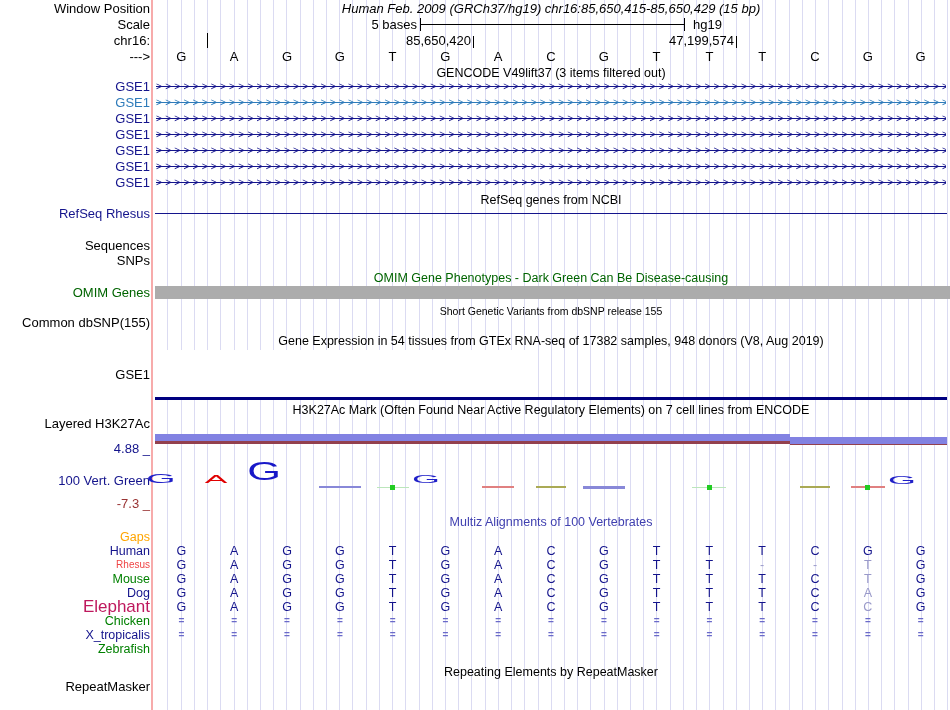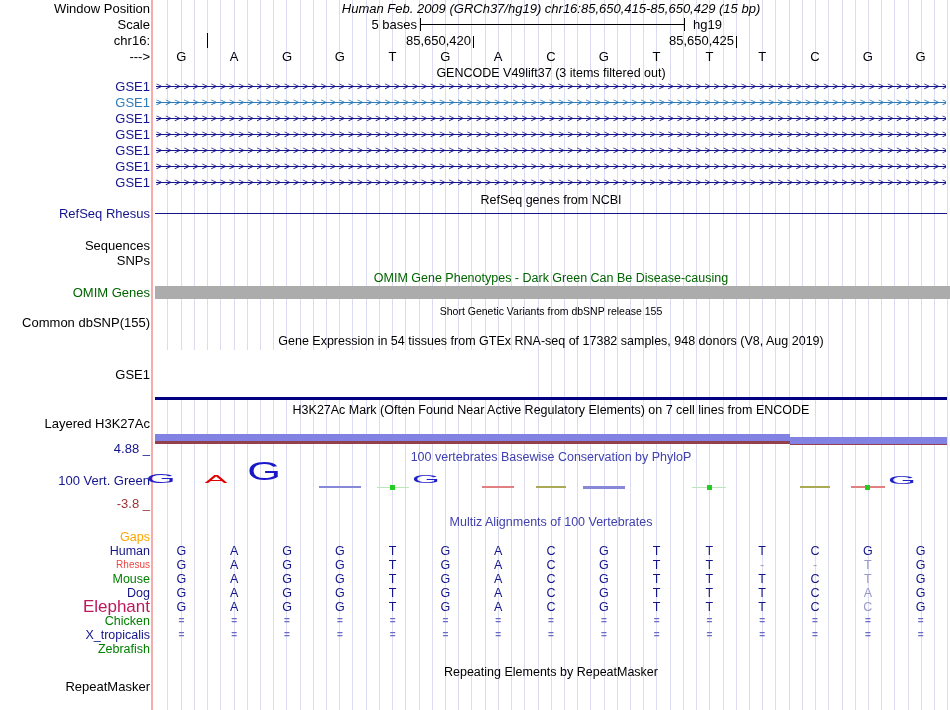--- a/index.html
+++ b/index.html
@@ -105,21 +105,21 @@
 
   <div class="lbl" style="top:1px">Window Position</div>
   <div class="hdr" style="top:1px">Human Feb. 2009 (GRCh37/hg19)   chr16:85,650,415-85,650,429 (15 bp)</div>
 
   <div class="lbl" style="top:17px">Scale</div>
   <div class="rt" style="top:17px;left:267px;width:150px">5 bases</div>
   <div class="lt" style="top:17px;left:693px">hg19</div>
 
   <div class="lbl" style="top:33px">chr16:</div>
   <div class="rt" style="top:33px;left:321px;width:150px">85,650,420</div>
-  <div class="rt" style="top:33px;left:584px;width:150px">85,650,425</div>
+  <div class="rt" style="top:33px;left:584px;width:150px">47,199,574</div>
 
   <div class="lbl" style="top:49px">---&gt;</div>
   <div id="baserow">
       <div class="baseletter" style="left: 181.4px; top: 49px;">G</div>
       <div class="baseletter" style="left: 234.2px; top: 49px;">A</div>
       <div class="baseletter" style="left: 287px; top: 49px;">G</div>
       <div class="baseletter" style="left: 339.8px; top: 49px;">G</div>
       <div class="baseletter" style="left: 392.6px; top: 49px;">T</div>
       <div class="baseletter" style="left: 445.4px; top: 49px;">G</div>
       <div class="baseletter" style="left: 498.2px; top: 49px;">A</div>
@@ -240,23 +240,22 @@
       <div class="rect" style="left: 505px; top: 363px; width: 5px; height: 35px; background: rgb(169, 169, 169); position: absolute;"></div>
       <div class="rect" style="left: 512px; top: 352px; width: 5px; height: 46px; background: rgb(0, 139, 69); position: absolute;"></div>
       <div class="rect" style="left: 519px; top: 362px; width: 5px; height: 36px; background: rgb(239, 213, 213); position: absolute;"></div>
       <div class="rect" style="left: 526px; top: 382px; width: 5px; height: 16px; background: rgb(255, 0, 255); position: absolute;"></div>
     </div>
 
   <div class="title" style="top:402px">H3K27Ac Mark (Often Found Near Active Regulatory Elements) on 7 cell lines from ENCODE</div>
   <div class="lbl" style="top:416px">Layered H3K27Ac</div>
 
   <div class="lbl navy" style="top:441px">4.88 _</div>
-  <div class="title blue" style="top:449px">100 vertebrates Basewise Conservation by PhyloP</div>
   <div class="lbl navy" style="top:473px">100 Vert. Green</div>
-  <div class="lbl maroon" style="top:496px">-3.8 _</div>
+  <div class="lbl maroon" style="top:496px">-7.3 _</div>
   <div id="logo">
       <div class="logoletter" style="left: 161.4px; top: 480px; width: 40px; height: 14px;">
         <div style="color: rgb(32, 32, 200); transform: translate(-50%, -56%) scale(2.35, 0.8); position: absolute;">G</div>
       </div>
       <div class="logoletter" style="left: 216.2px; top: 481px; width: 36px; height: 12px;">
         <div style="color: rgb(224, 0, 0); transform: translate(-50%, -56%) scale(2.12, 0.69); position: absolute;">A</div>
       </div>
       <div class="logoletter" style="left: 264px; top: 473px; width: 46px; height: 28px;">
         <div style="color: rgb(24, 24, 200); transform: translate(-50%, -56%) scale(2.71, 1.6); position: absolute;">G</div>
       </div>

